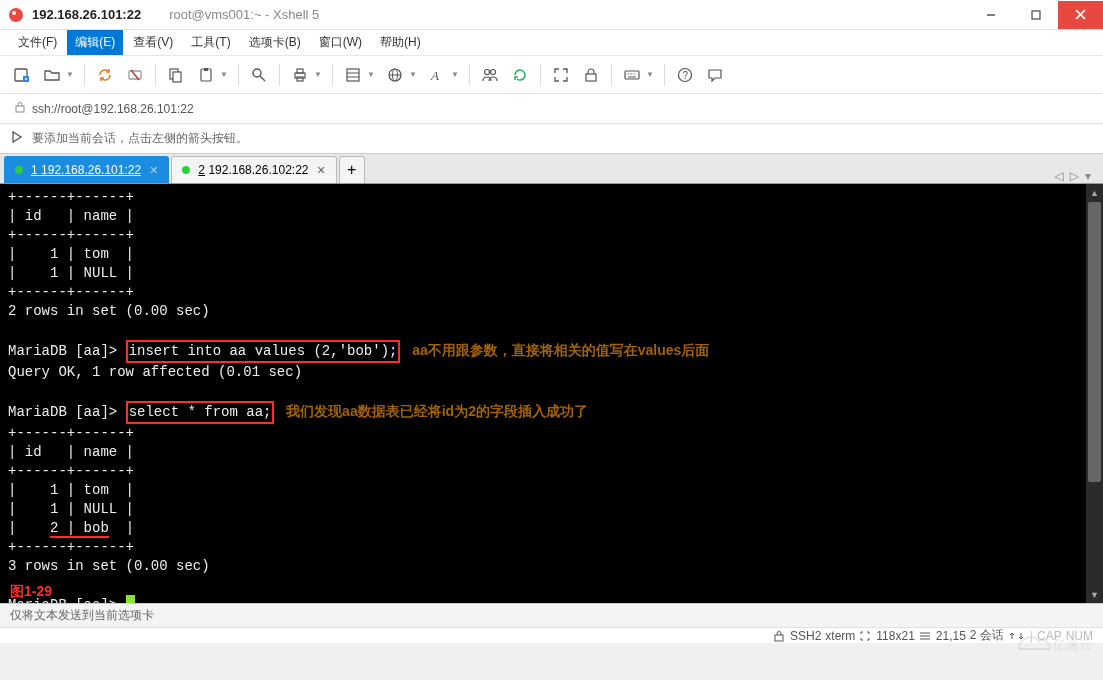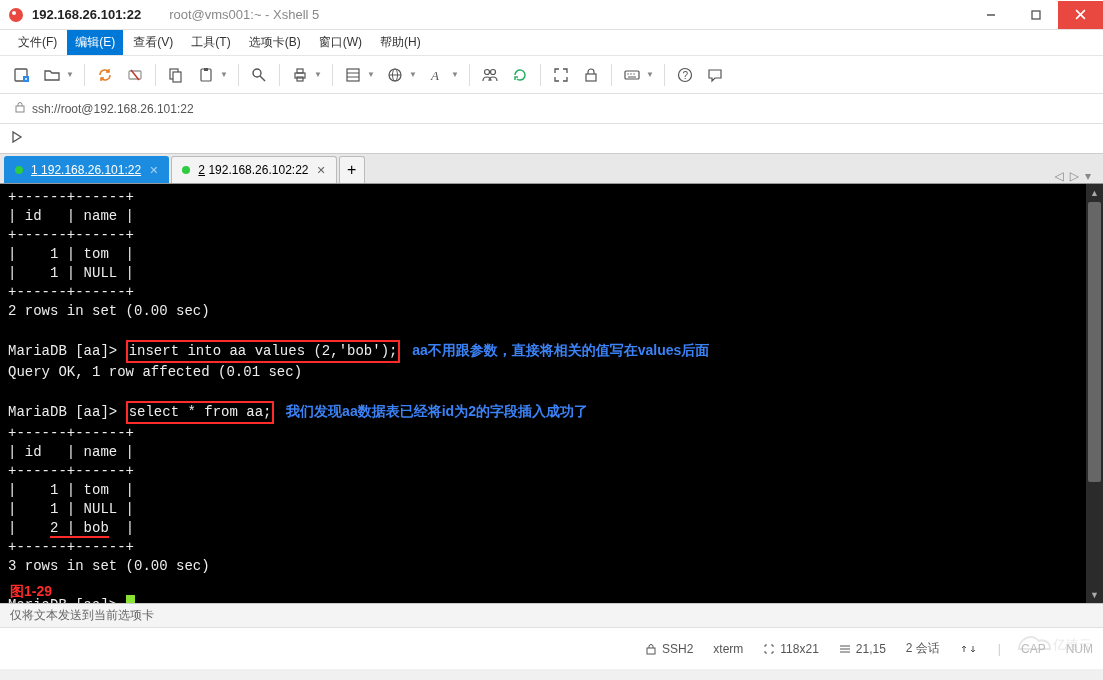--- a/index.html
+++ b/index.html
@@ -25,31 +25,31 @@
 .infobar .arrow-icon { margin-right: 8px; color: #555; }
 .tabstrip { height: 30px; background: #e8e8e8; display: flex; align-items: flex-end; padding: 0 4px; border-bottom: 1px solid #999; }
 .tab { height: 27px; padding: 0 10px; display: flex; align-items: center; gap: 8px; background: #f4f4f4; border: 1px solid #bbb; border-bottom: none; border-radius: 3px 3px 0 0; margin-right: 2px; cursor: pointer; font-size: 12px; }
 .tab.active { background: #1b8ce0; color: #fff; border-color: #1b8ce0; }
 .tab .dot { width: 8px; height: 8px; border-radius: 50%; background: #2ecc40; }
 .tab .close-x { color: inherit; opacity: 0.6; font-size: 11px; }
 .tab.add { width: 26px; padding: 0; justify-content: center; font-size: 16px; }
 .tab-arrows { margin-left: auto; display: flex; gap: 6px; color: #888; padding-right: 8px; }
 .terminal { background: #000; color: #ececec; font-family: "Consolas", "Courier New", monospace; font-size: 14px; line-height: 19px; padding: 4px 8px; white-space: pre; height: 419px; overflow: hidden; position: relative; }
 .terminal .redbox { border: 2px solid #ff2a2a; padding: 0 1px; display: inline-block; }
-.terminal .red-anno { color: #3b82f6; font-family: "Microsoft YaHei", sans-serif; font-weight: bold; }
+.terminal .red-anno { color: #a16207; font-family: "Microsoft YaHei", sans-serif; font-weight: bold; }
 .terminal .underline-red { border-bottom: 2px solid #ff2a2a; }
 .terminal .cursor { display: inline-block; width: 9px; height: 16px; background: #8ae234; vertical-align: -2px; }
 .terminal .figlabel { position: absolute; bottom: 2px; left: 10px; color: #ff2a2a; font-family: "Microsoft YaHei", sans-serif; font-weight: bold; font-size: 14px; }
 .scrollbar { position: absolute; right: 0; top: 0; width: 17px; height: 100%; background: #2b2b2b; }
 .scrollbar .thumb { position: absolute; right: 2px; width: 13px; background: #666; border-radius: 2px; }
 .scrollbar .arrow-up, .scrollbar .arrow-down { position: absolute; width: 17px; height: 17px; display: flex; align-items: center; justify-content: center; color: #aaa; font-size: 9px; }
 .scrollbar .arrow-up { top: 0; }
 .scrollbar .arrow-down { bottom: 0; }
 .statusbar-top { height: 24px; background: #f4f4f4; display: flex; align-items: center; padding: 0 10px; color: #666; border-top: 1px solid #ccc; }
-.statusbar-btm { height: 42px; background: #fff; display: flex; align-items: center; padding: 0 10px; color: #555; border-top: 1px solid #e0e0e0; justify-content: flex-end; gap: 20px; }
+.statusbar-btm { height: 16px; background: #fff; display: flex; align-items: center; padding: 0 10px; color: #555; border-top: 1px solid #e0e0e0; justify-content: flex-end; gap: 4px; }
 .statusbar-btm .divider { color: #ccc; }
 .statusbar-btm .seg { display: flex; align-items: center; gap: 5px; }
 .watermark { position: absolute; right: 10px; bottom: 20px; opacity: 0.35; }
 .caps { color: #bbb; }
 .term-wrap { position: relative; }
 .underline-active { text-decoration: underline; }
 </style>
 </head>
 <body>
 
@@ -228,20 +228,21 @@
         <rect x="2" y="5" width="8" height="6" fill="none" stroke="#888" stroke-width="1"></rect>
         <path d="M4 5V3.5a2 2 0 0 1 4 0V5" fill="none" stroke="#888" stroke-width="1"></path>
       </svg></span>
   <span>ssh://root@192.168.26.101:22</span>
 </div>
 
 <div class="infobar">
   <span class="arrow-icon"><svg width="14" height="14" viewBox="0 0 14 14">
         <path d="M3 2v10l8-5z" fill="none" stroke="#555" stroke-width="1.3"></path>
       </svg></span>
+  <span>要添加当前会话，点击左侧的箭头按钮。</span>
 </div>
 
 <div class="tabstrip">
   <div class="tab active">
     <span class="dot"></span>
     <span class="underline-active"><span>1</span> <span>192.168.26.101:22</span></span>
     <span class="close-x">✕</span>
   </div>
   <div class="tab">
     <span class="dot"></span>

